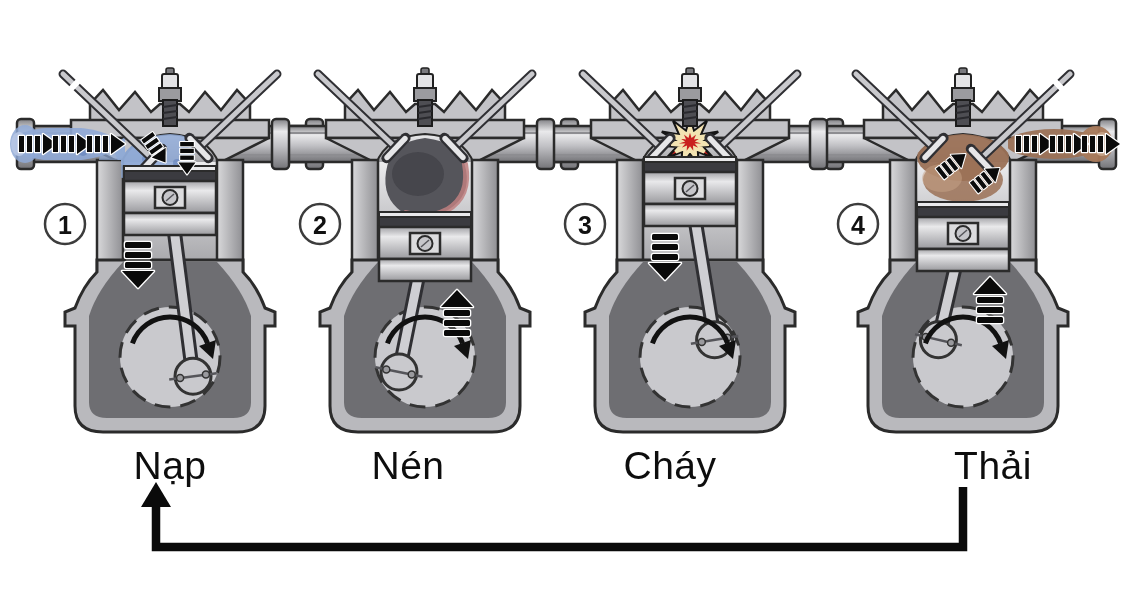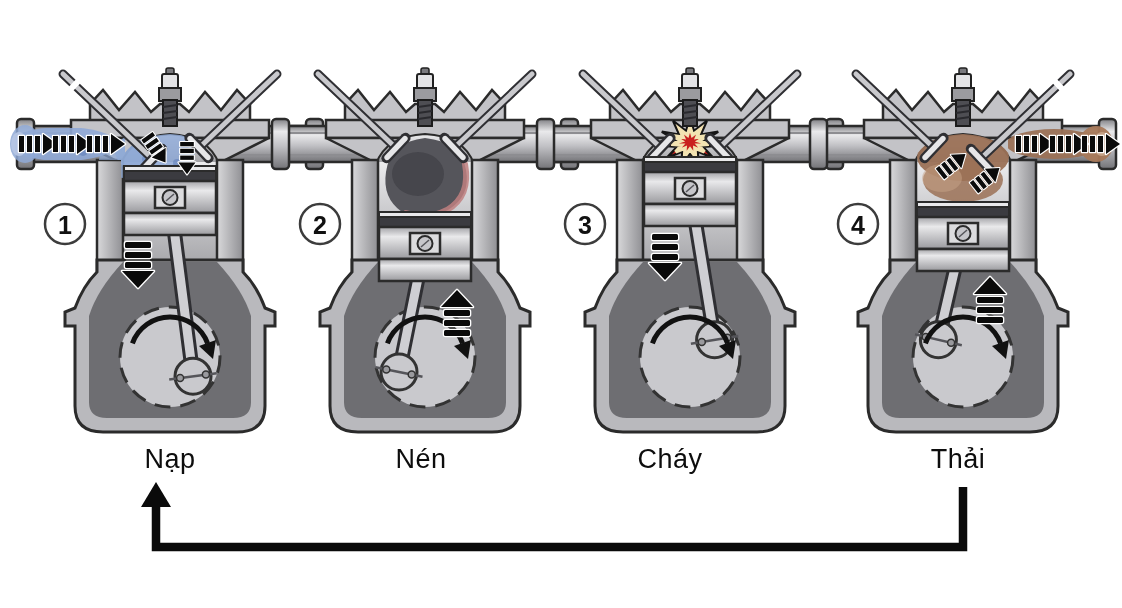--- a/index.html
+++ b/index.html
@@ -1,20 +1,20 @@
 <!DOCTYPE html>
 <html><head>
 <meta charset="utf-8">
 <style>
   html,body{margin:0;padding:0;background:#ffffff;}
   .stage{position:relative;width:1122px;height:608px;background:#ffffff;overflow:hidden;
          font-family:"Liberation Sans",sans-serif;}
   .engine-svg{position:absolute;top:62px;width:310px;height:400px;overflow:visible;}
   .stroke-label{position:absolute;top:444px;width:160px;text-align:center;
-                font-size:27px;color:#0d0d0d;letter-spacing:0.5px;}
+                font-size:39px;color:#0d0d0d;letter-spacing:0.5px;}
   .cycle-svg{position:absolute;left:0;top:0;width:1122px;height:608px;pointer-events:none;}
   .mk{fill:#0a0a0a;stroke:#ffffff;stroke-width:2.6;paint-order:stroke;stroke-linejoin:round;}
   svg text.badge{font-family:"Liberation Sans",sans-serif;font-size:25px;font-weight:bold;fill:#111;}
 </style>
 </head>
 <body>
 
 <div class="stage">
 
   <svg width="0" height="0" style="position:absolute" aria-hidden="true">
@@ -259,21 +259,21 @@
           <rect x="-13" y="0" width="26" height="6" rx="1.5" class="mk"></rect>
           <rect x="-13" y="10" width="26" height="6" rx="1.5" class="mk"></rect>
           <rect x="-13" y="20" width="26" height="6" rx="1.5" class="mk"></rect>
           <polygon points="-16,29 16,29 0,46" class="mk"></polygon>
         </g>
         <g>
           <circle cx="30" cy="162" r="20" fill="#fff" stroke="#3c3c3c" stroke-width="2.5"></circle>
           <text class="badge" x="30" y="163" text-anchor="middle" dominant-baseline="central">2</text>
         </g>
       </svg>
-      <div class="stroke-label" style="left:341px">Nén</div>
+      <div class="stroke-label" style="left:328px">Nén</div>
       <svg class="engine-svg" style="left:535px" viewBox="-20 0 310 400">
         <clipPath id="gasClip2">
           <rect x="-20" y="66" width="110" height="32"></rect>
           <rect x="180" y="66" width="120" height="32"></rect>
           <path d="M86,104 L86,98 Q96,74 135,72 Q174,74 184,98 L184,104 Z"></path>
           <rect x="86" y="100" width="98" height="118"></rect>
         </clipPath>
         <path d="M55,60 L55,42 L68,28 L84,48 L100,30 L116,50 L125,42 L145,42 L154,50 L170,30 L186,48 L202,28 L215,42 L215,60 Z" fill="#c3c3c7" stroke="#2b2b2b" stroke-width="2.5"></path>
         <g>
           <rect x="-2" y="64" width="92" height="36" fill="url(#gTube)" stroke="#2b2b2b" stroke-width="2.5"></rect>
@@ -478,20 +478,20 @@
           <rect x="0" y="-8" width="5" height="16" class="mk"></rect>
           <rect x="8" y="-8" width="5" height="16" class="mk"></rect>
           <rect x="16" y="-8" width="5" height="16" class="mk"></rect>
           <polygon points="24,-10 24,10 38,0" class="mk"></polygon>
         </g>
         <g>
           <circle cx="30" cy="162" r="20" fill="#fff" stroke="#3c3c3c" stroke-width="2.5"></circle>
           <text class="badge" x="30" y="163" text-anchor="middle" dominant-baseline="central">4</text>
         </g>
       </svg>
-      <div class="stroke-label" style="left:878px">Thải</div>
+      <div class="stroke-label" style="left:913px">Thải</div>
     </div>
 
   <svg class="cycle-svg" viewBox="0 0 1122 608">
     <path d="M963,487 L963,547 L156,547 L156,502" fill="none" stroke="#0a0a0a" stroke-width="8.5"></path>
     <polygon points="156,482 141,507 171,507" fill="#0a0a0a"></polygon>
   </svg>
 </div>
 
 </body></html>

